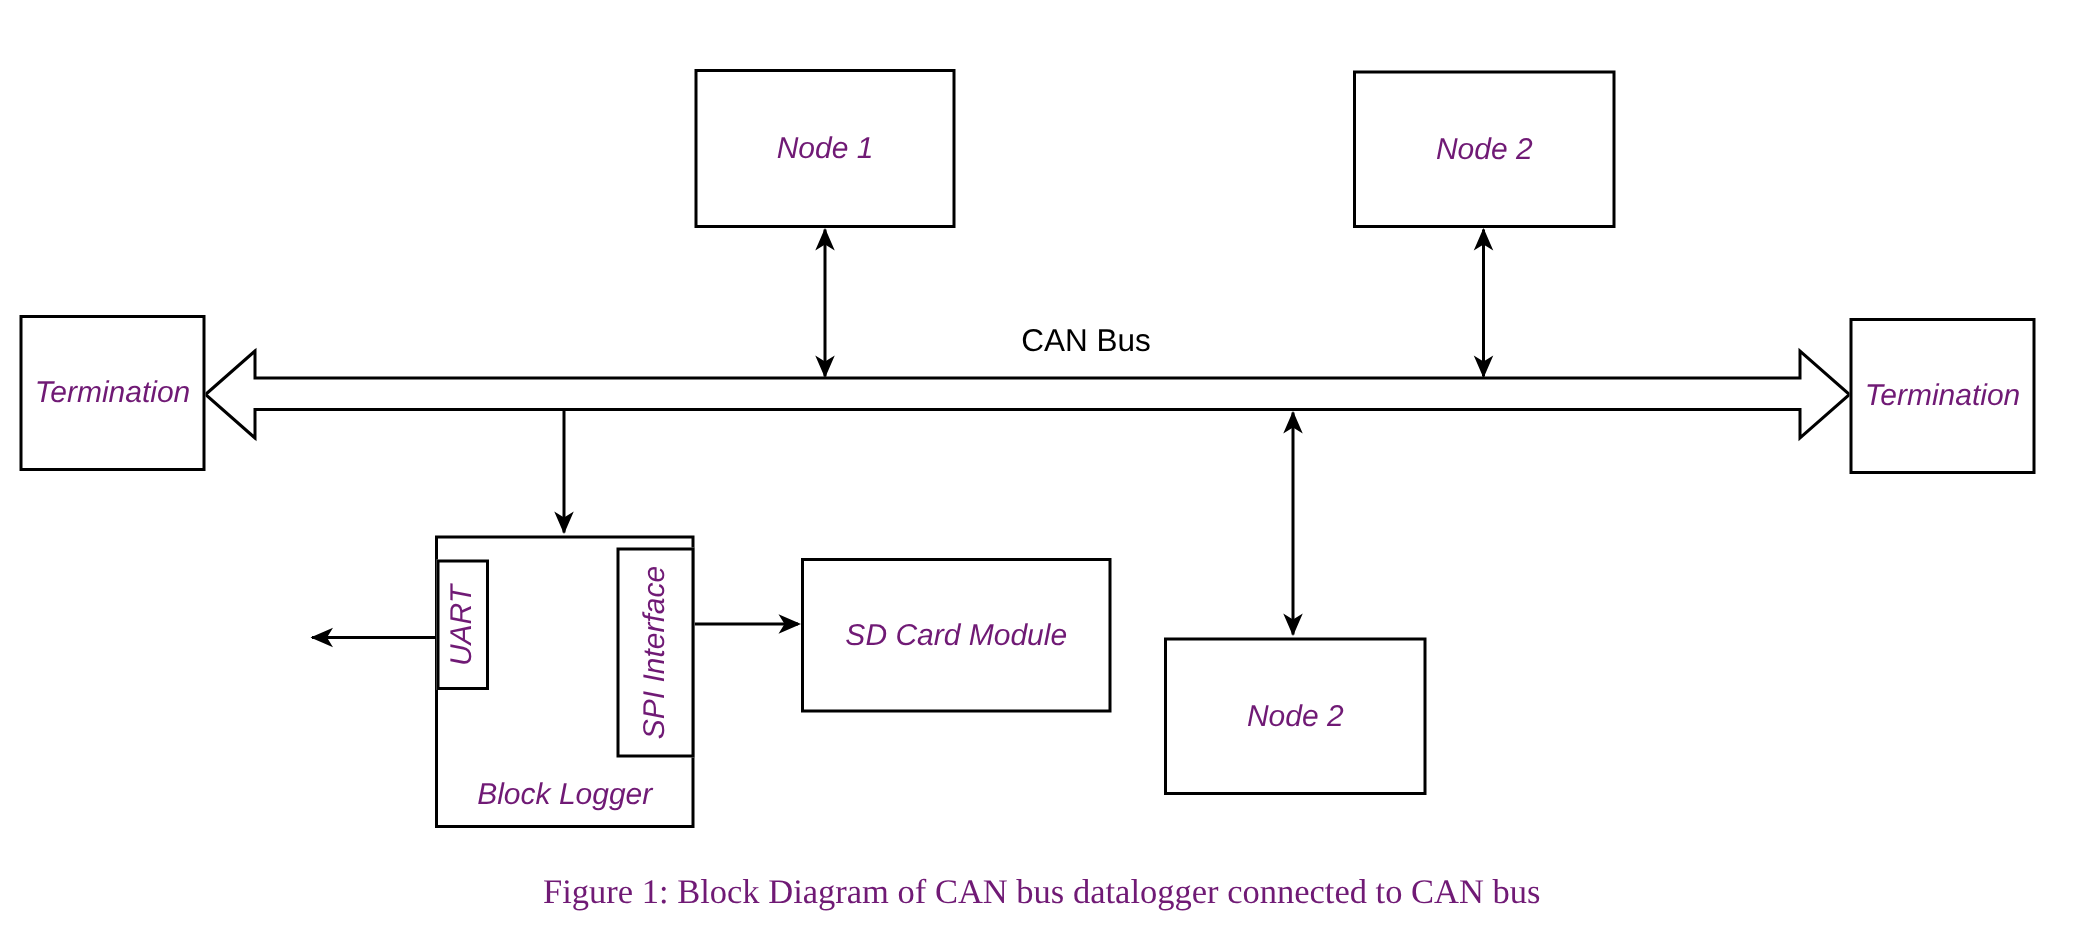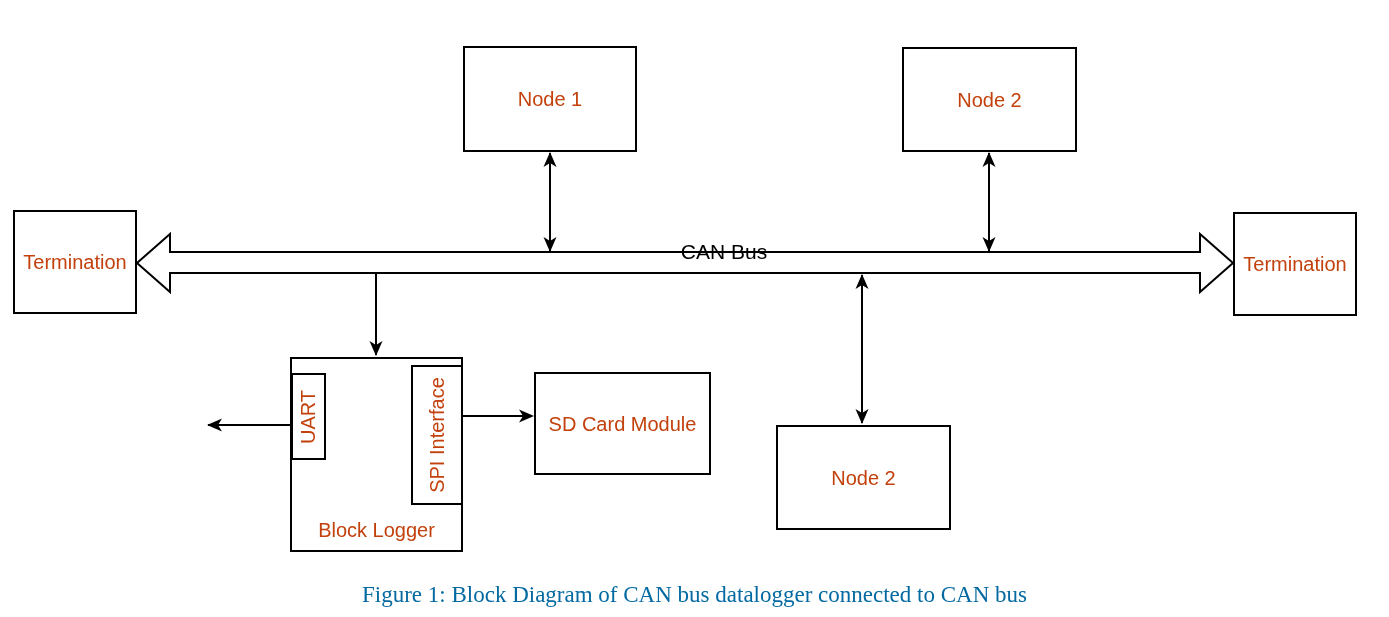--- a/index.html
+++ b/index.html
@@ -23,61 +23,61 @@
   .box {
     position: absolute;
     box-sizing: border-box;
     border: 2px solid #000000;
     background: #ffffff;
     display: flex;
     align-items: center;
     justify-content: center;
     font-family: "Liberation Sans", sans-serif;
     font-size: 20px;
-    color: #c2410c;
+    color: #701a75;
     text-align: right;
     line-height: 1.1;
+    font-style: italic;
   }
   .box .vlabel {
     transform: rotate(-90deg);
     white-space: nowrap;
     display: block;
   }
   .box-termination-left  { left: 13px;   top: 210px; width: 124px; height: 104px; }
   .box-termination-right { left: 1233px; top: 212px; width: 124px; height: 104px; }
   .box-node1             { left: 463px;  top: 46px;  width: 174px; height: 106px; }
   .box-node2-top         { left: 902px;  top: 47px;  width: 175px; height: 105px; }
   .box-pc                { left: 49px;   top: 372px; width: 158px; height: 105px; }
   .box-data-logger       { left: 290px;  top: 357px; width: 173px; height: 195px;
                            align-items: flex-end; padding-bottom: 9px; z-index: 1; }
   .box-uart              { left: 291px;  top: 373px; width: 35px;  height: 87px;  z-index: 2; }
   .box-spi               { left: 411px;  top: 365px; width: 52px;  height: 140px; z-index: 2; }
-  .box-sd-card           { left: 534px;  top: 372px; width: 177px; height: 103px; }
+  .box-sd-card           { left: 534px;  top: 372px; width: 207px; height: 103px; }
   .box-node2-bottom      { left: 776px;  top: 425px; width: 175px; height: 105px; }
 
   .bus-label {
     position: absolute;
     left: 654px;
     top: 216px;
     width: 140px;
     text-align: center;
     font-family: "Liberation Sans", sans-serif;
     font-size: 21px;
     color: #000000;
-    margin-top: 24px;
   }
   .caption {
     position: absolute;
     left: 0;
     top: 582px;
     width: 1389px;
     text-align: center;
     font-family: "Liberation Serif", serif;
     font-size: 23px;
-    color: #0369a1;
+    color: #701a75;
   }
   svg line    { stroke: #000000; stroke-width: 2; }
   svg polygon.head { fill: #000000; stroke: none; }
   svg polygon.bus  { fill: #ffffff; stroke: #000000; stroke-width: 2; stroke-linejoin: miter; }
 </style>
 </head>
 <body>
 
 <div class="stage">
 

